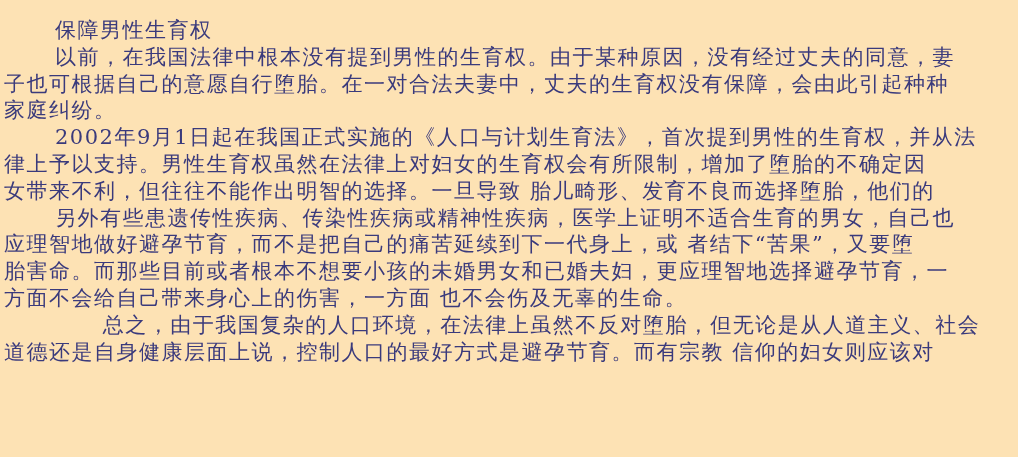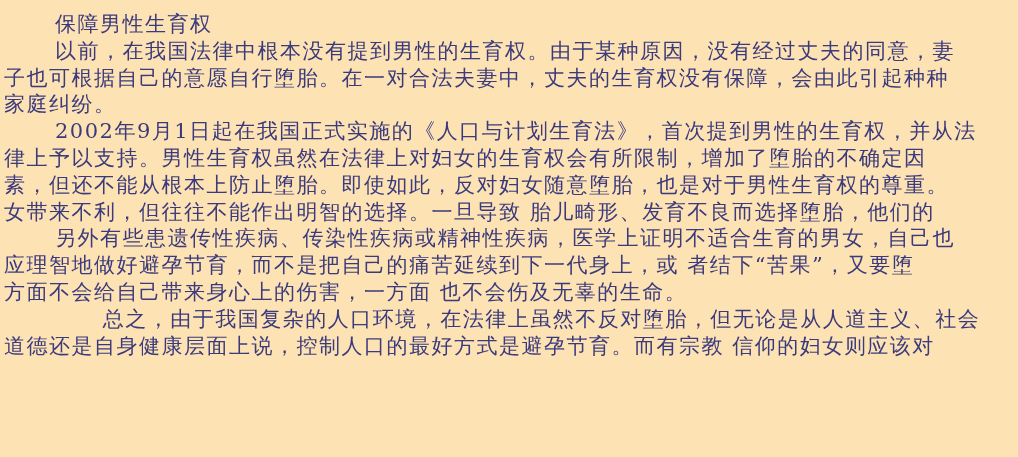--- a/index.html
+++ b/index.html
@@ -9,21 +9,21 @@
   body {
     width: 1018px;
     height: 457px;
     overflow: hidden;
     background: #FDE2B4;
   }
   .doc {
     box-sizing: border-box;
     width: 1018px;
     height: 457px;
-    padding: 11px 2px 0 4px;
+    padding: 17px 2px 0 4px;
     font-family: "DejaVu Serif", serif;
     font-size: 21px;
     color: #3A3A7C;
   }
   .line {
     height: 26.8px;
     line-height: 26.8px;
     white-space: pre;
     letter-spacing: 1.5px;
     overflow: hidden;
@@ -34,20 +34,20 @@
 </head>
 <body style="background: rgb(253, 226, 180);">
 
 <div class="doc" style="color: rgb(58, 58, 124);">
   <div class="line ind">保障男性生育权</div>
   <div class="line ind">以前，在我国法律中根本没有提到男性的生育权。由于某种原因，没有经过丈夫的同意，妻</div>
   <div class="line">子也可根据自己的意愿自行堕胎。在一对合法夫妻中，丈夫的生育权没有保障，会由此引起种种</div>
   <div class="line">家庭纠纷。</div>
   <div class="line ind">2002年9月1日起在我国正式实施的《人口与计划生育法》，首次提到男性的生育权，并从法</div>
   <div class="line">律上予以支持。男性生育权虽然在法律上对妇女的生育权会有所限制，增加了堕胎的不确定因</div>
-  <div class="line">素，但还不能从根本上防止堕胎。即使如此，反对妇女随意堕胎，也是对于男性生育权的尊重。</div>
   <div class="line">女带来不利，但往往不能作出明智的选择。一旦导致 胎儿畸形、发育不良而选择堕胎，他们的</div>
   <div class="line ind">另外有些患遗传性疾病、传染性疾病或精神性疾病，医学上证明不适合生育的男女，自己也</div>
   <div class="line">应理智地做好避孕节育，而不是把自己的痛苦延续到下一代身上，或 者结下“苦果”，又要堕</div>
+  <div class="line">胎害命。而那些目前或者根本不想要小孩的未婚男女和已婚夫妇，更应理智地选择避孕节育，一</div>
   <div class="line">方面不会给自己带来身心上的伤害，一方面 也不会伤及无辜的生命。</div>
   <div class="line ind-lg">总之，由于我国复杂的人口环境，在法律上虽然不反对堕胎，但无论是从人道主义、社会</div>
   <div class="line">道德还是自身健康层面上说，控制人口的最好方式是避孕节育。而有宗教 信仰的妇女则应该对</div>
 </div>
 
 </body></html>

